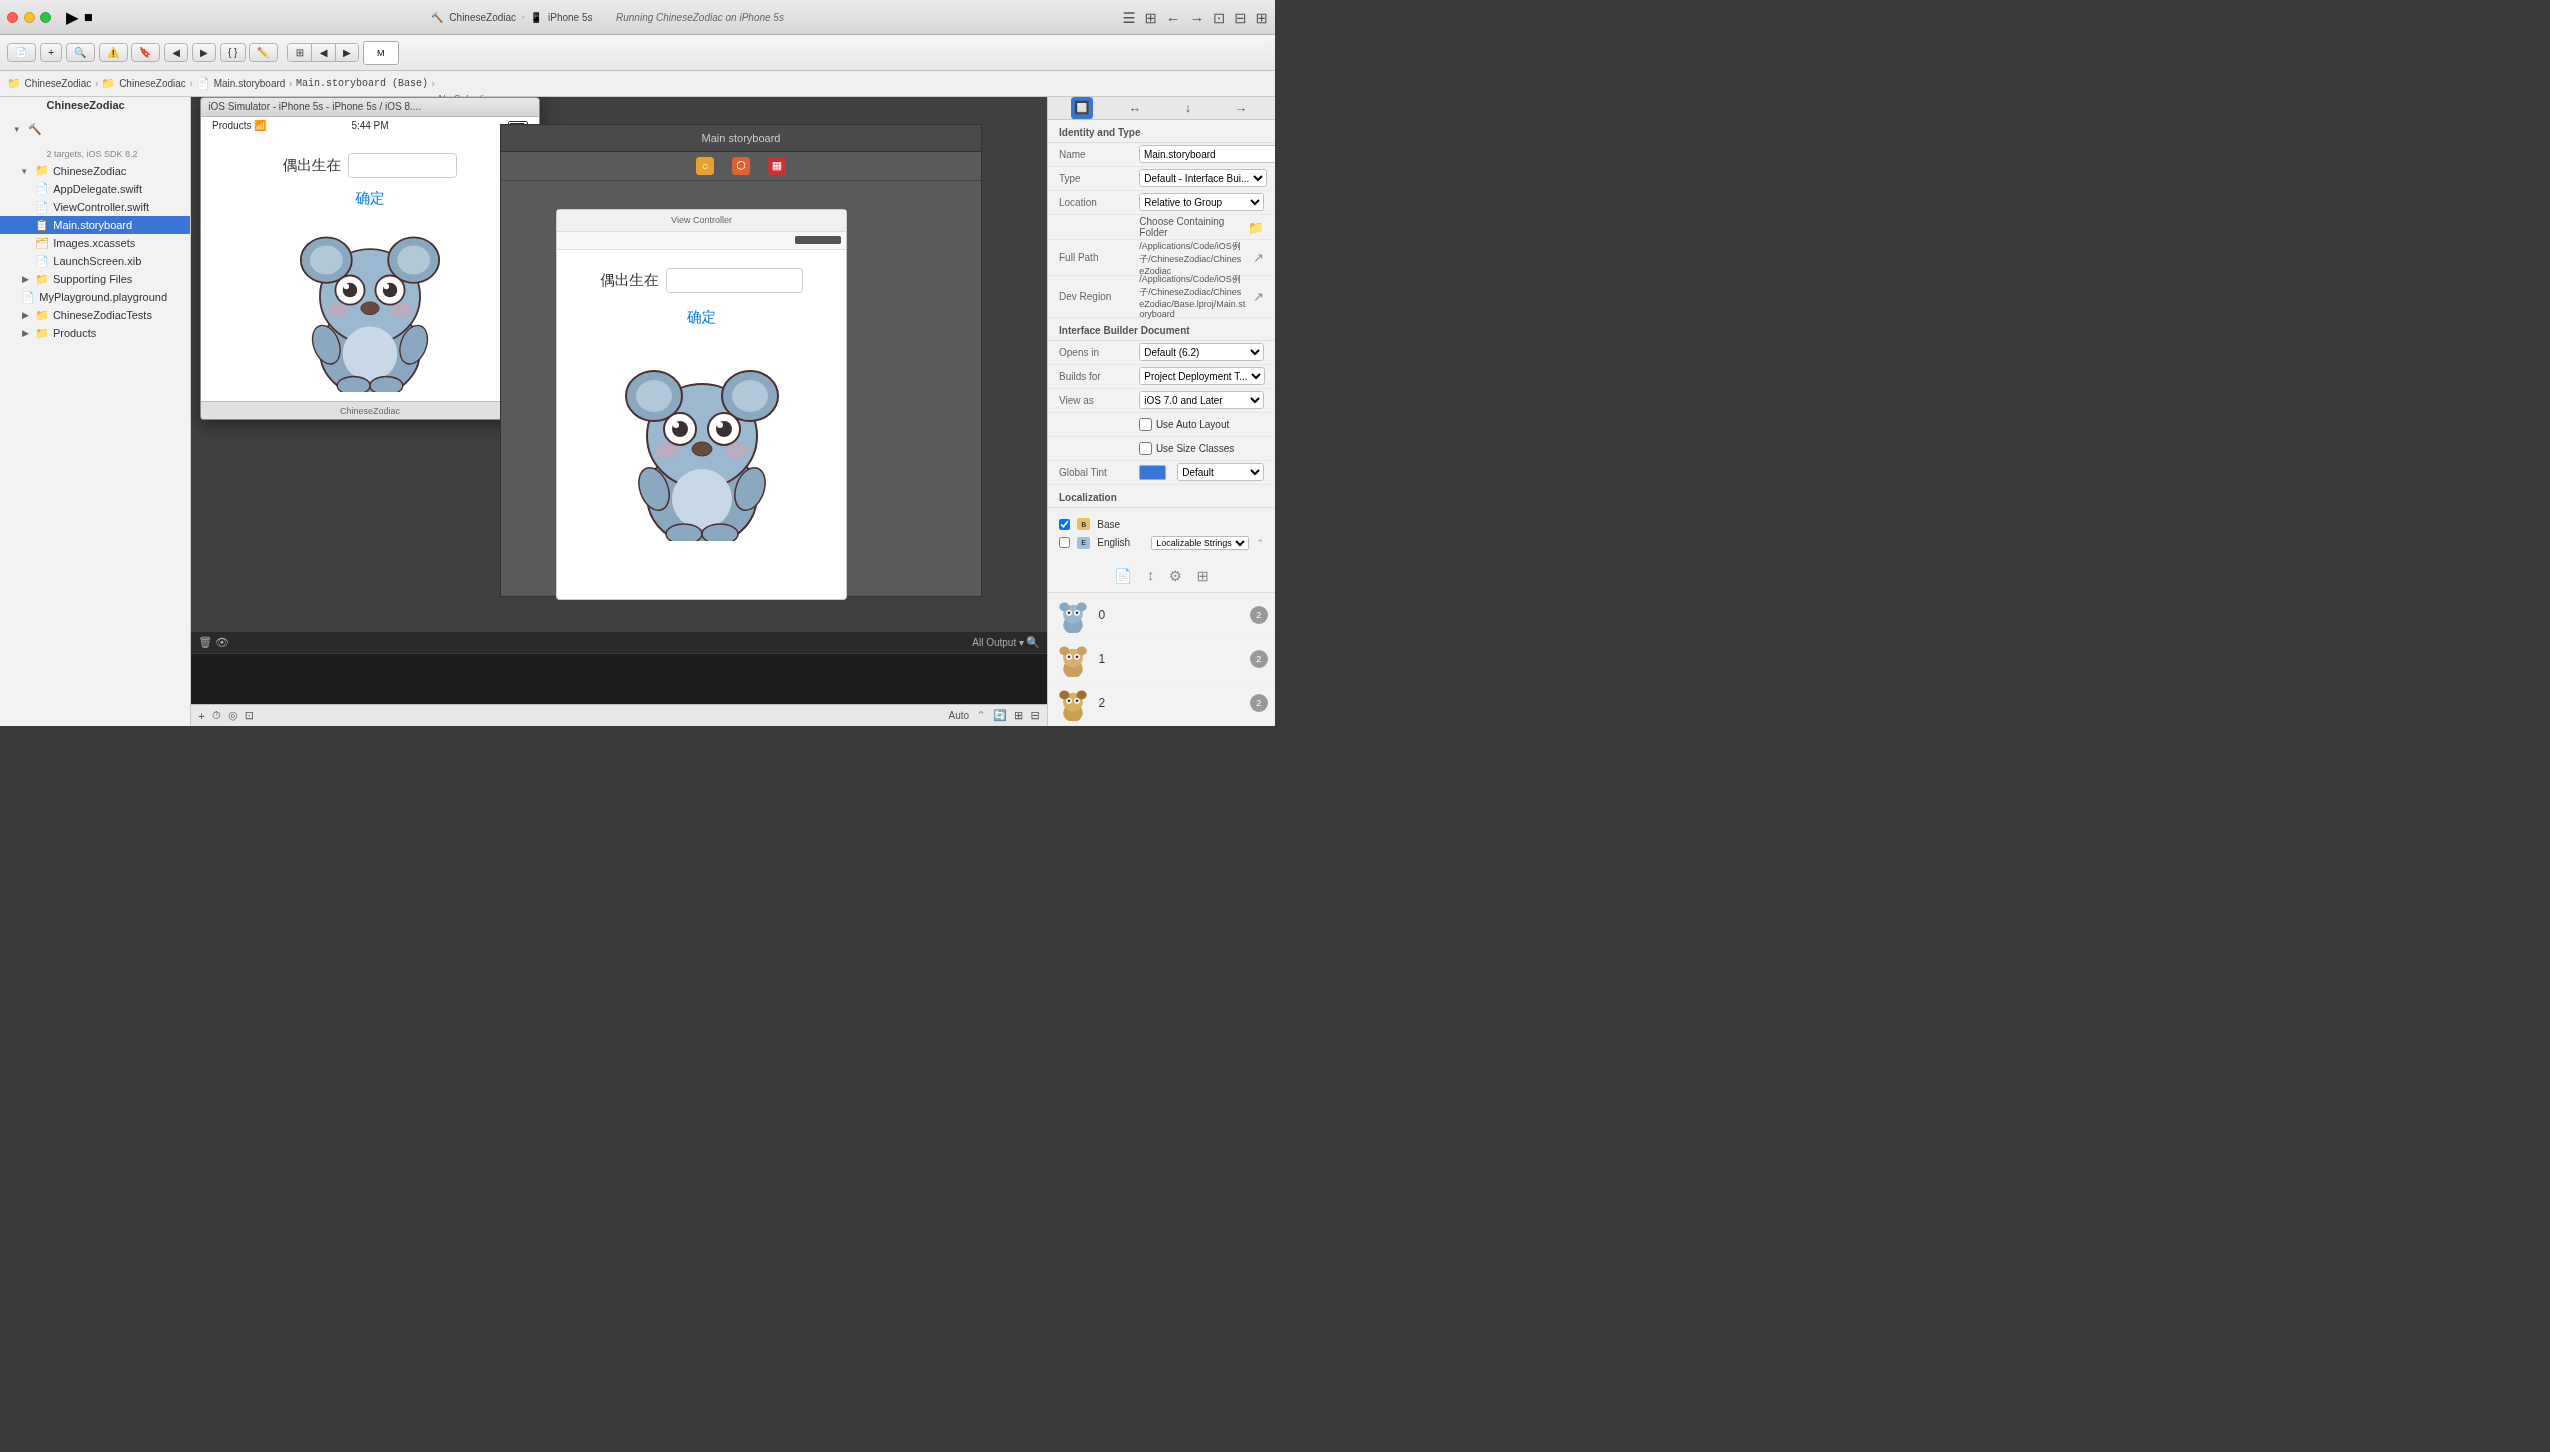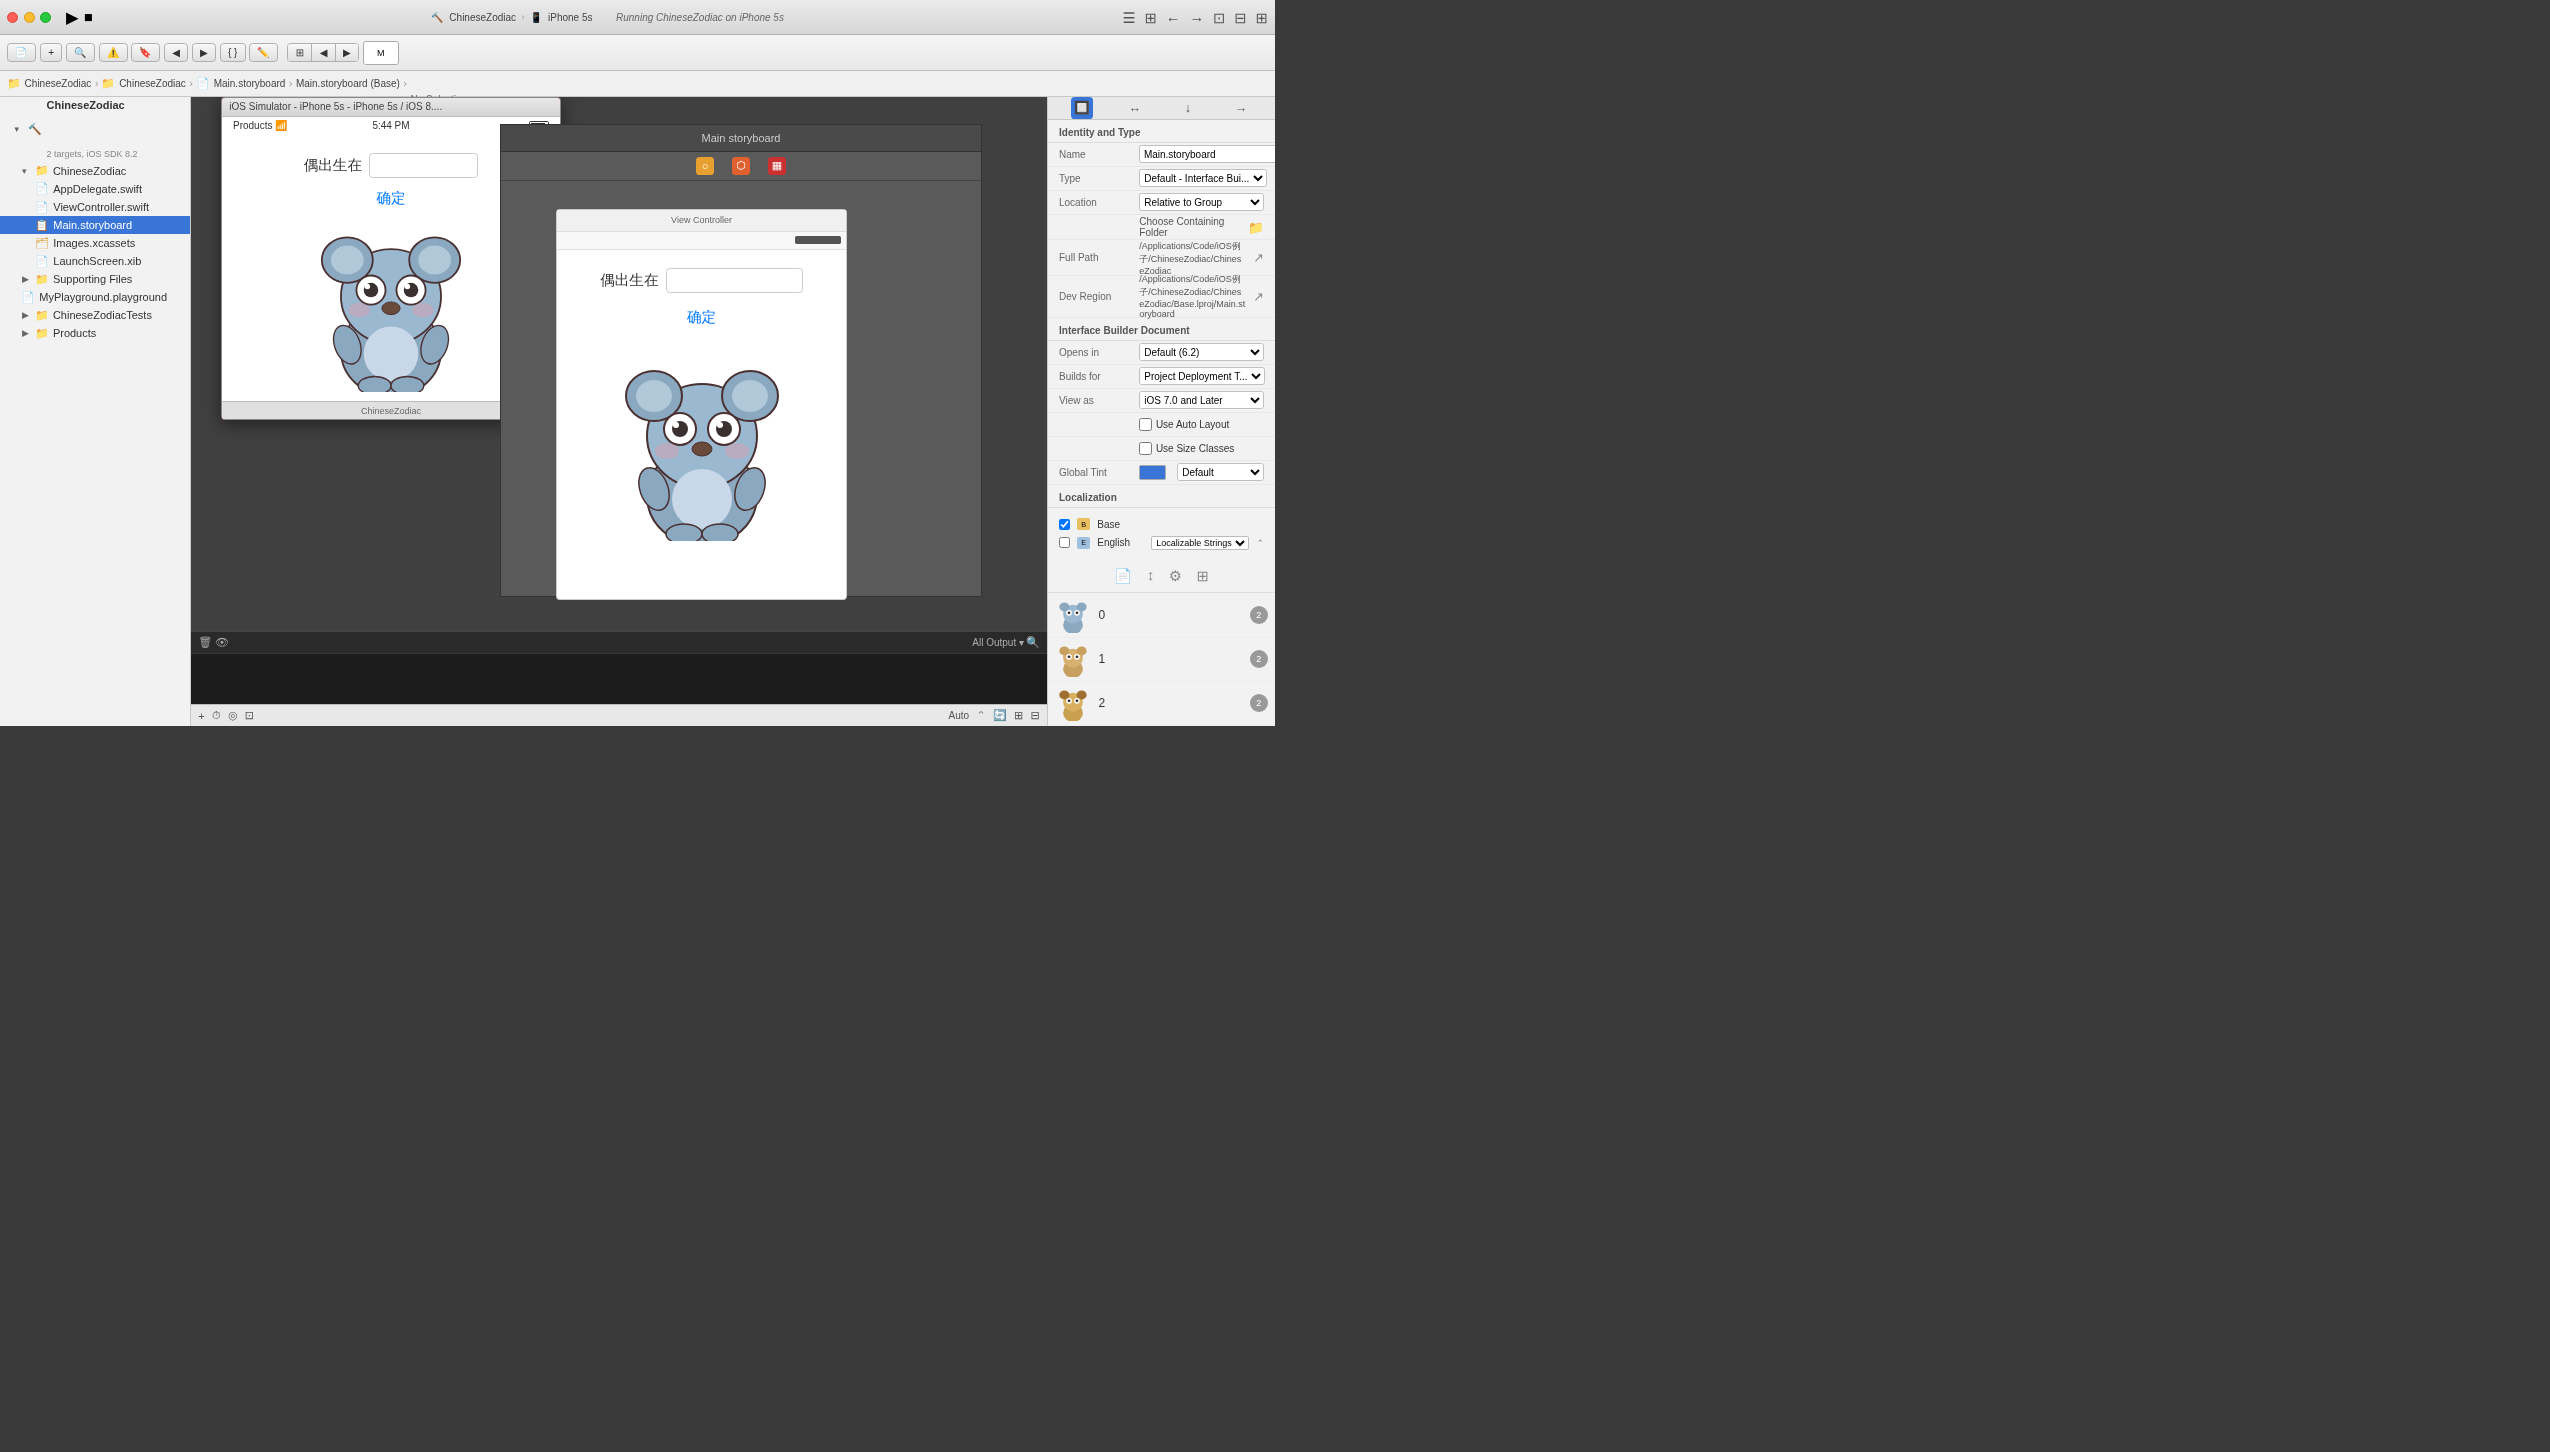--- a/index.html
+++ b/index.html
@@ -178,21 +178,20 @@
     .simulator-window {
       position: absolute;
       left: 9px;
       top: 0;
       width: 340px;
       background: #ec4899;
       border: 0.9px solid #888;
       box-shadow: 0 3.6px 18px rgba(0,0,0,0.5);
       border-radius: 3.6px;
       overflow: hidden;
-      margin-left: 21px;
     }
     .simulator-titlebar {
       background: linear-gradient(to bottom, #e8e8e8, #d4d4d4);
       padding: 3.6px 7.3px;
       font-size: 10px;
       color: #444;
       border-bottom: 0.9px solid #bbb;
     }
     .simulator-screen {
       background: white;
@@ -633,21 +632,21 @@
 <div class="breadcrumb-bar">
   <span style="font-size:11px; color:#888;">📁</span>
   <span style="color:#444;">ChineseZodiac</span>
   <span class="breadcrumb-sep">›</span>
   <span style="font-size:11px; color:#888;">📁</span>
   <span style="color:#444;">ChineseZodiac</span>
   <span class="breadcrumb-sep">›</span>
   <span style="font-size:11px; color:#888;">📄</span>
   <span style="color:#444;">Main.storyboard</span>
   <span class="breadcrumb-sep">›</span>
-  <span style="color:#444;">Main.storyboard (Base)</span>
+  <span style="color:#444;font-family:Liberation Mono, monospace;">Main.storyboard (Base)</span>
   <span class="breadcrumb-sep">›</span>
   <span style="color:#666;margin-top:32px;">No Selection</span>
 </div>
 
 <div class="main-layout">
 
   <div class="sidebar">
     <div class="sidebar-item">
       <span class="disclosure-triangle">▾</span>
       <span style="font-size:11px;">🔨</span>

